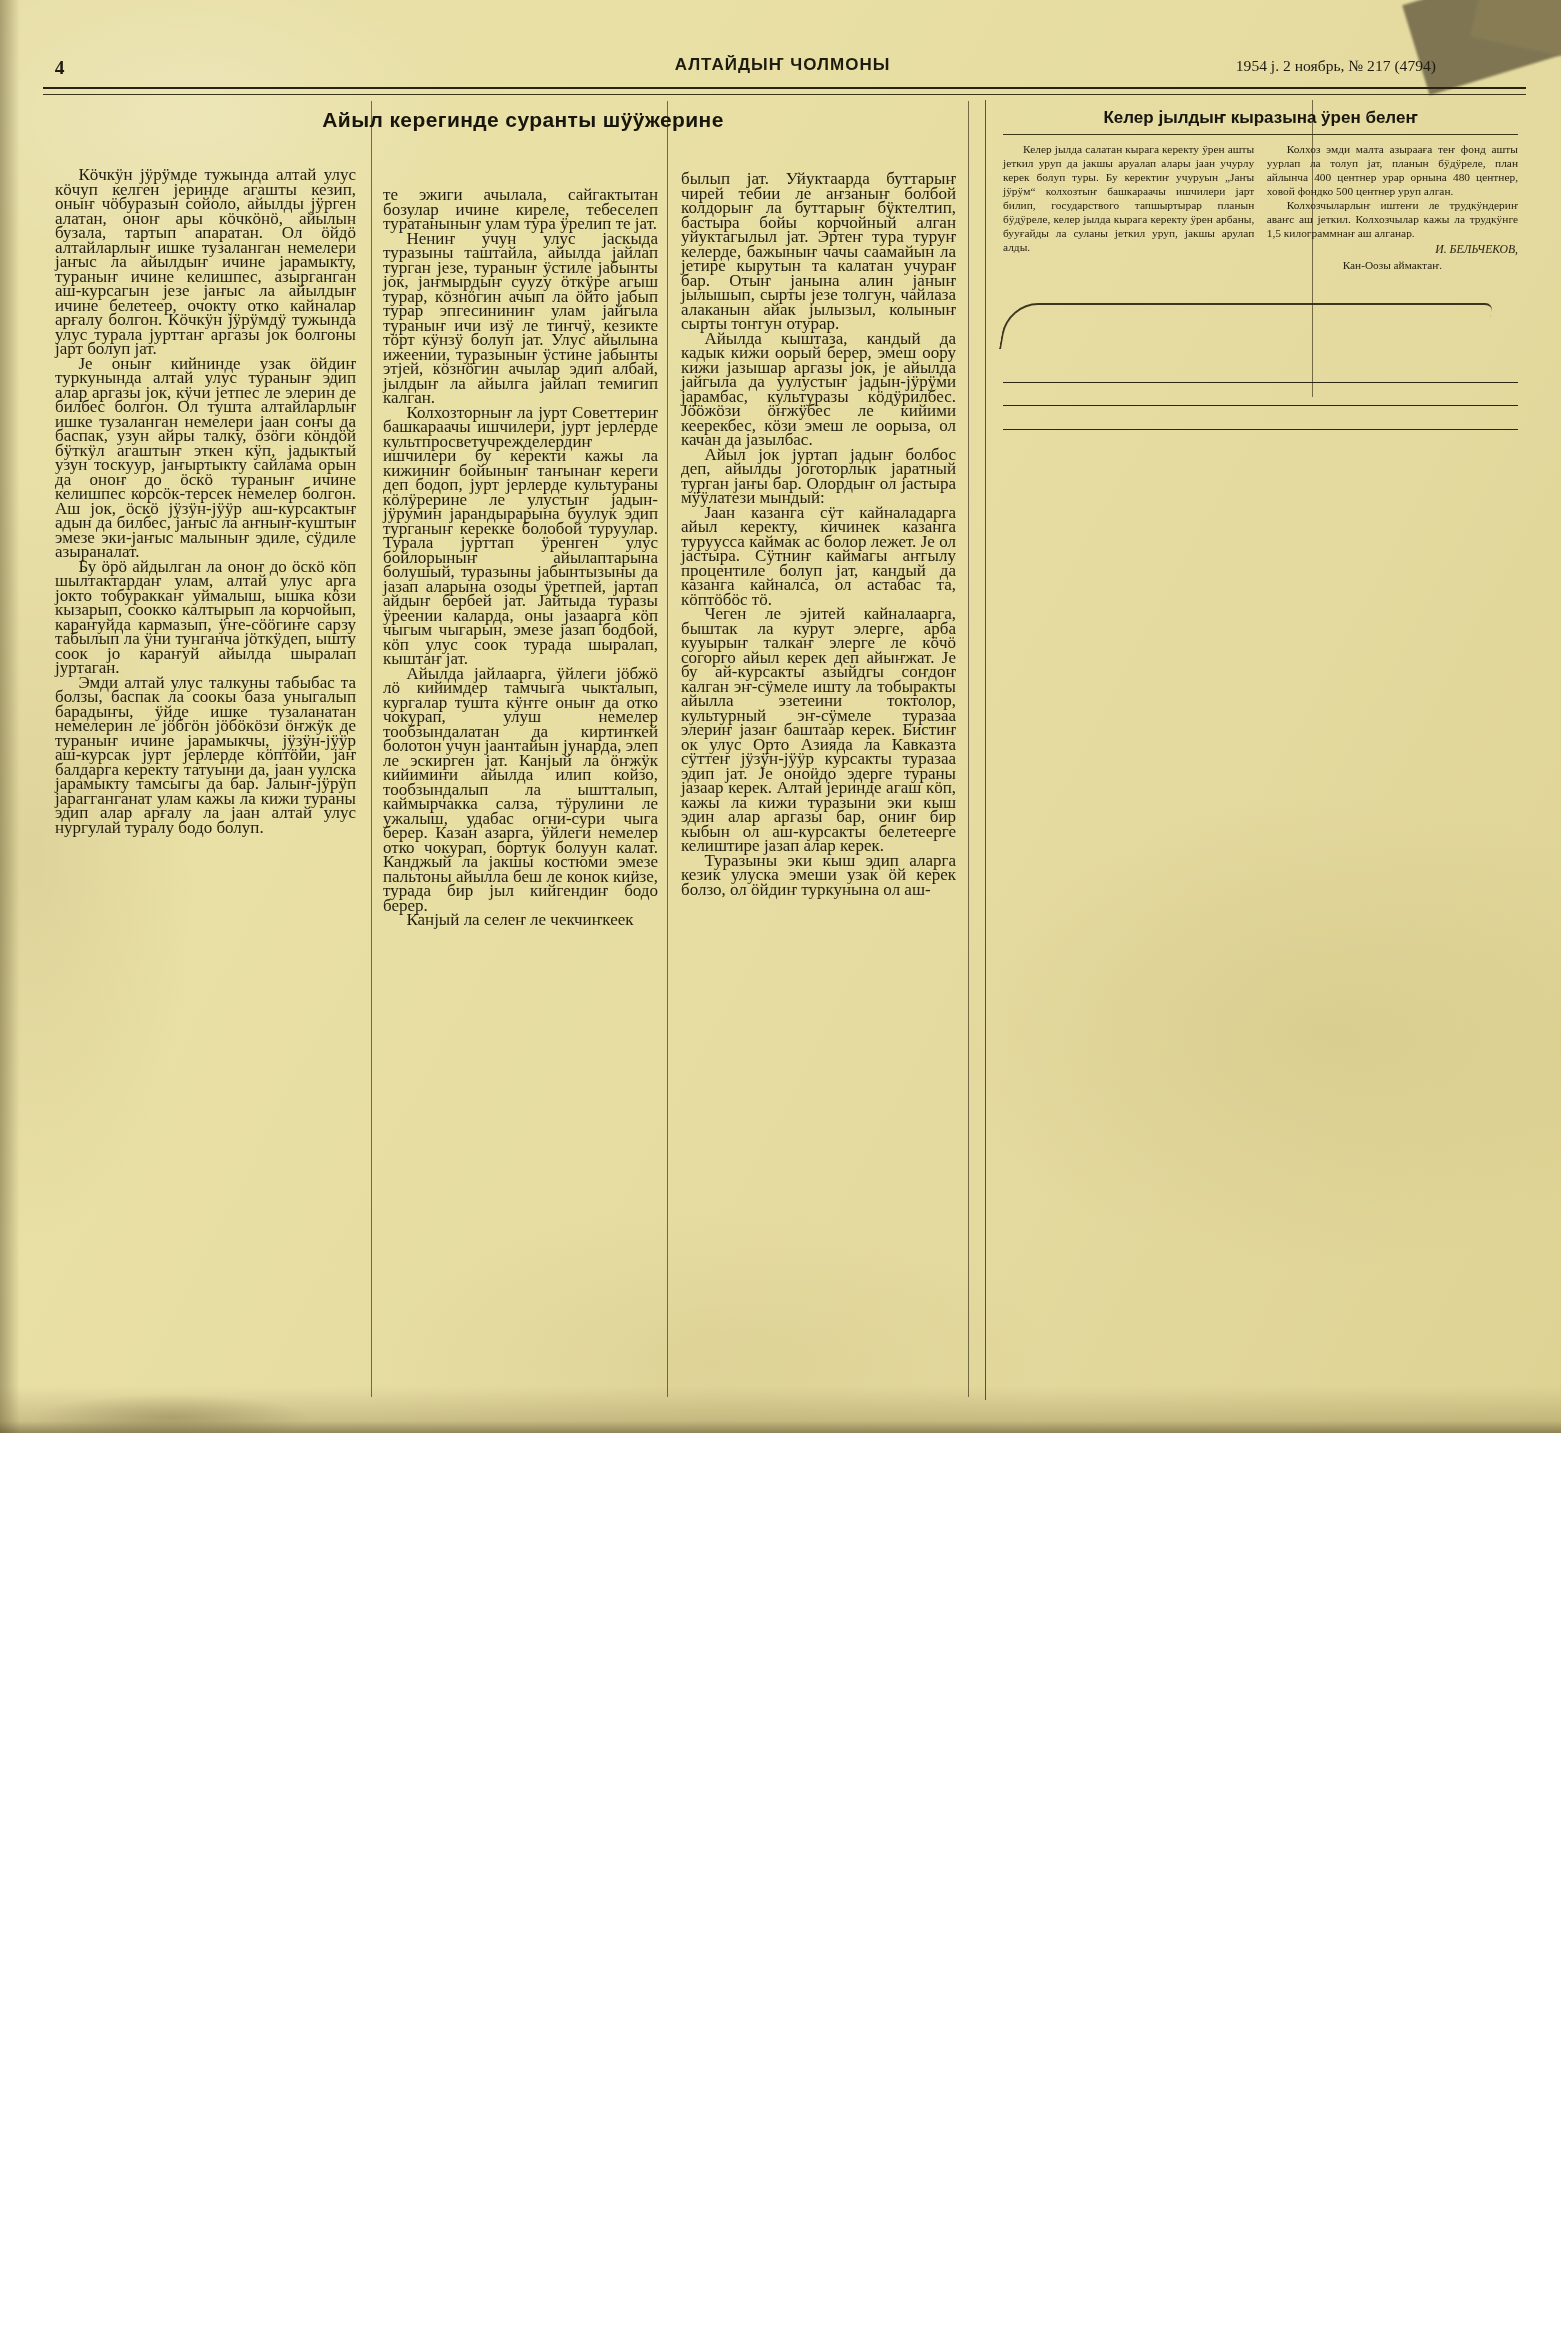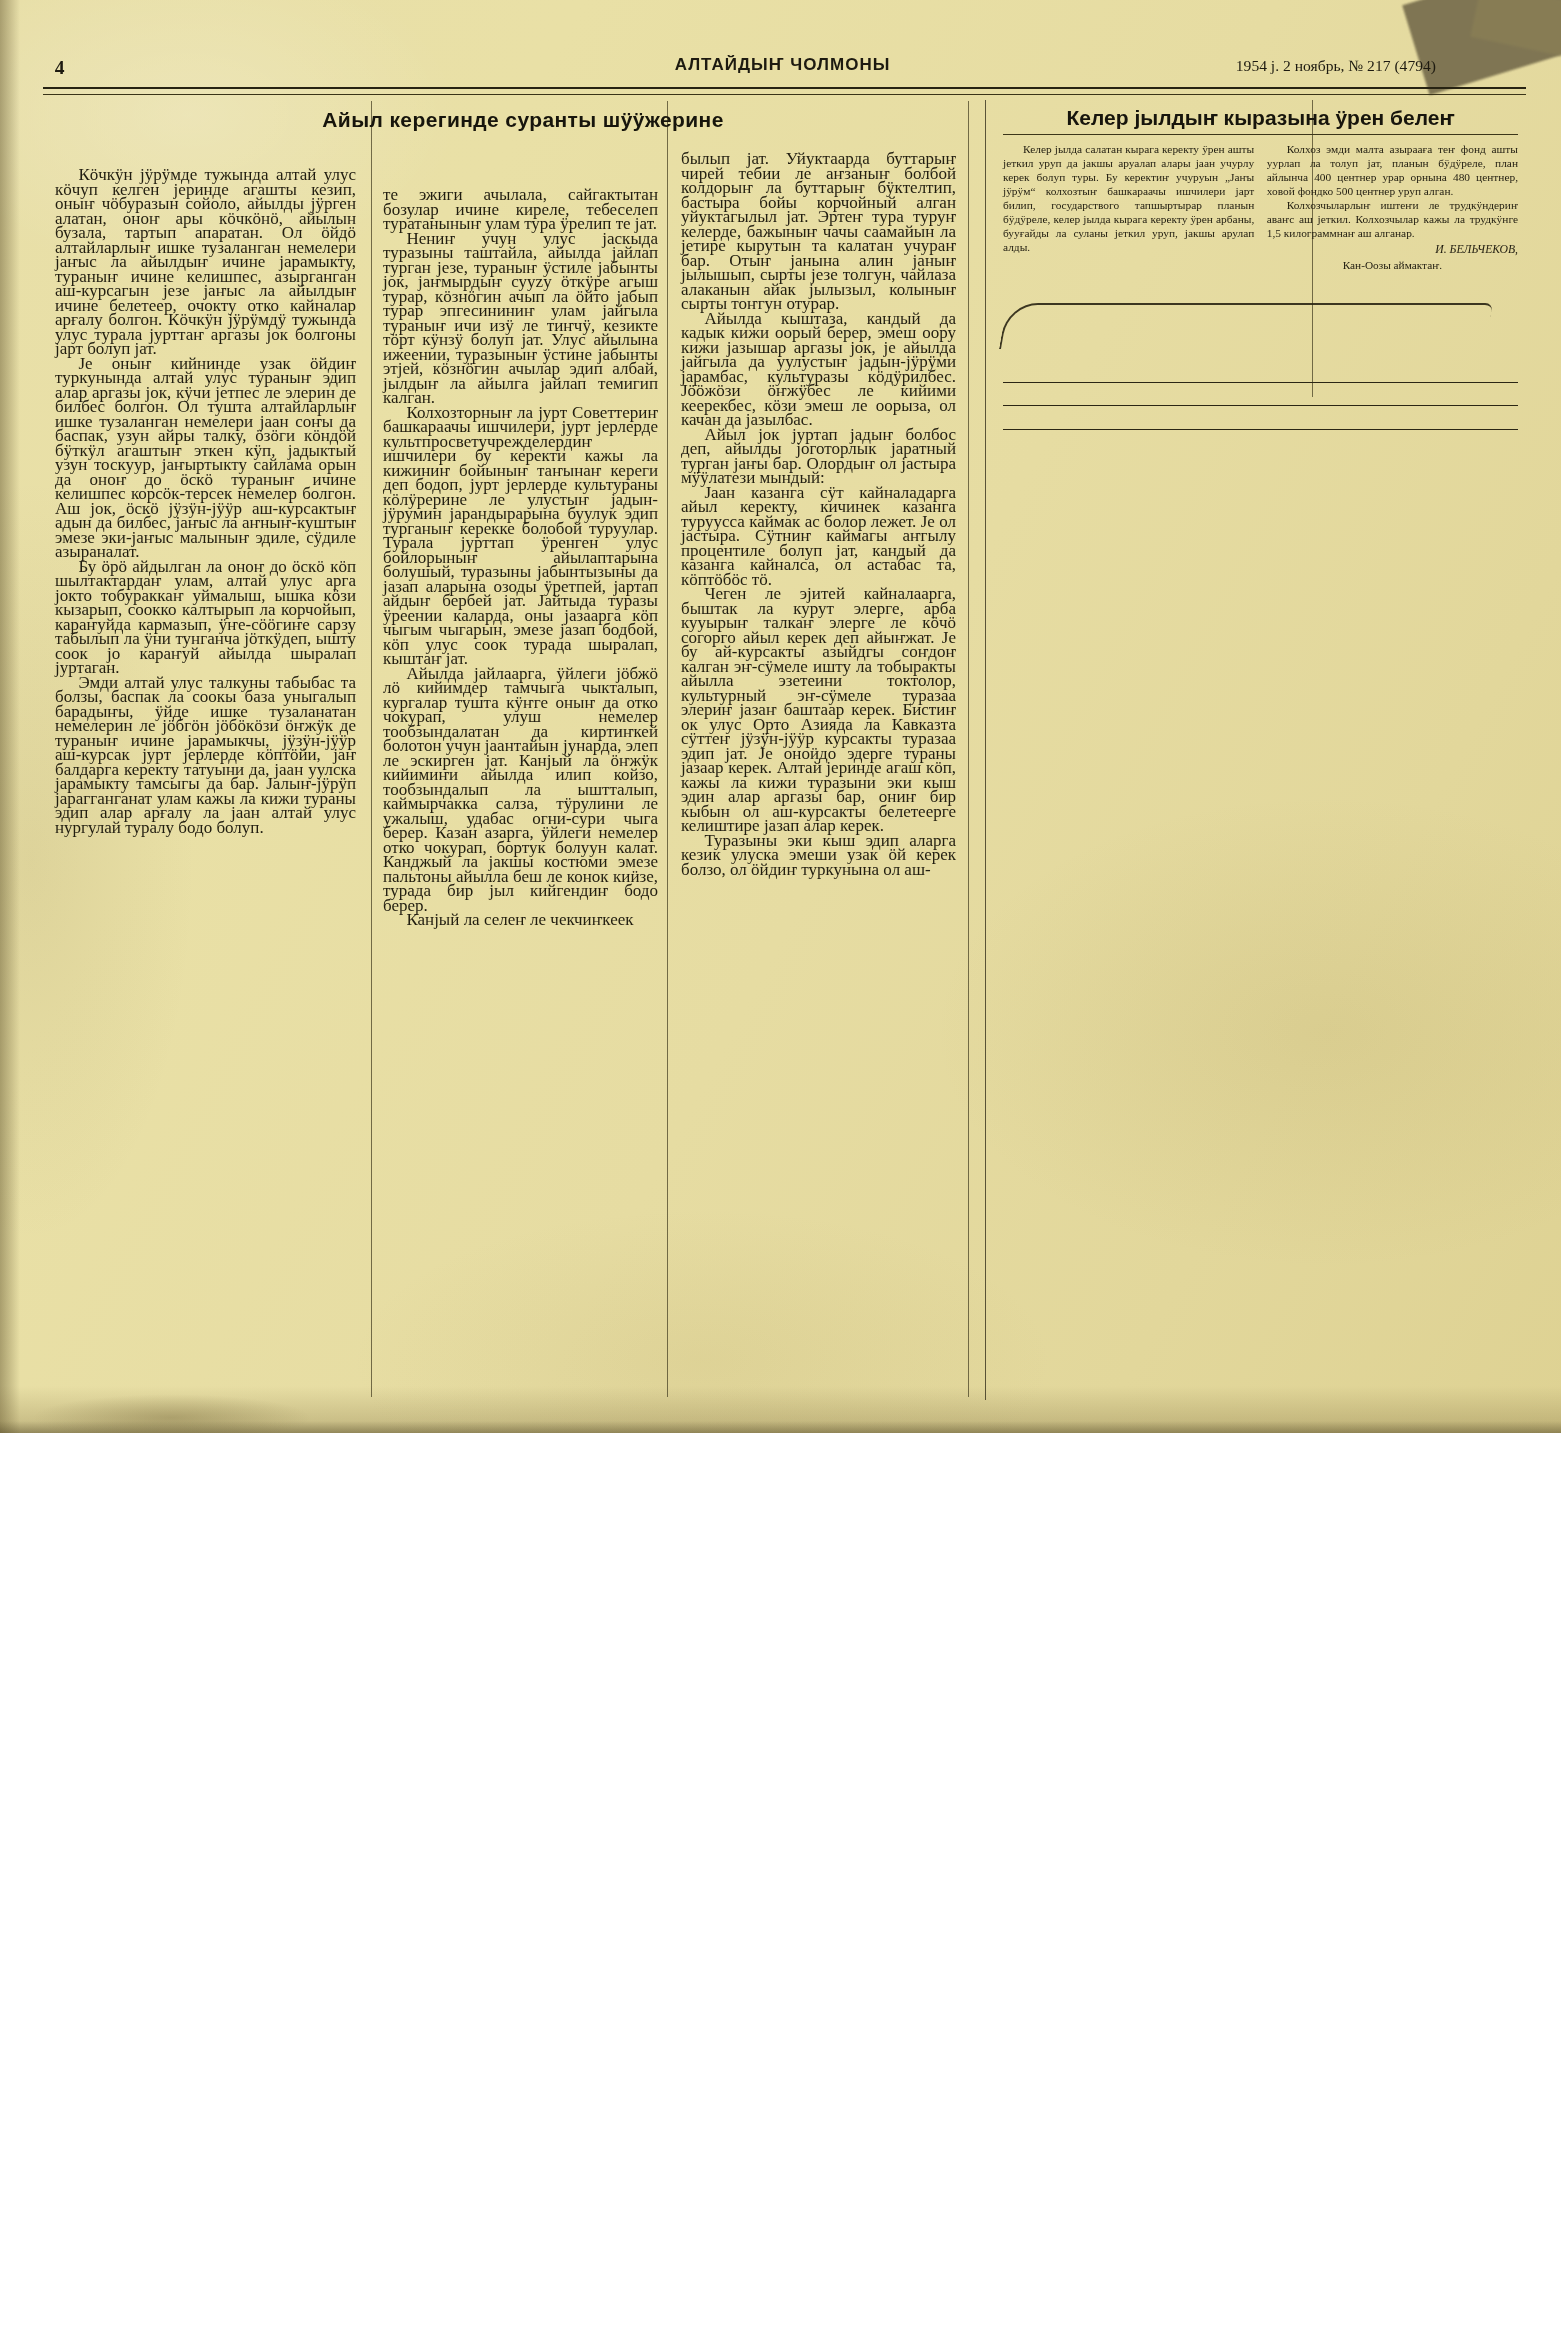--- a/index.html
+++ b/index.html
@@ -308,34 +308,34 @@
   <div class="col" style="left:383px; top:168px; width:275px;margin-top:20px;">
     <div class="body">
       <p style="text-indent:0">те эжиги ачылала, сайгактытан бозулар ичине кирелe, тебеселеп туратаныныҥ улам тура ӱрелип те јат.</p>
       <p>Нениҥ учун улус јаскыда туразыны таштайла, айылда јайлап турган језе, тураныҥ ӱстиле јабынты јок, јаҥмырдыҥ сууzy ӧткӱре агыш турар, кӧзнӧгин ачып ла ӧйто јабып турар эпгесининиҥ улам јайгыла тураныҥ ичи изӱ ле тиҥчӱ, кезикте тӧрт кӱнзӱ болуп јат. Улус айылына ижеении, туразыныҥ ӱстине јабынты этјей, кӧзнӧгин ачылар эдип албай, јылдыҥ ла айылга јайлап темигип калган.</p>
       <p>Колхозторныҥ ла јурт Советтериҥ башкараачы ишчилери, јурт јерлерде культпросветучрежделердиҥ ишчилери бу керекти кажы ла кижиниҥ бойыныҥ таҥынаҥ кереги деп бодоп, јурт јерлерде культураны кӧлӱрерине ле улустыҥ јадын-јӱрумин јарандырарына буулук эдип турганыҥ керекке болобой туруулар. Турала јурттап ӱренген улус бойлорыныҥ айылаптарына болушый, туразыны јабынтызыны да јазап аларына озоды ӱретпей, јартап айдыҥ бербей јат. Јайтыда туразы ӱреении каларда, оны јазаарга кӧп чыгым чыгарын, эмезе јазап бодбой, кӧп улус соок турада шыралап, кыштаҥ јат.</p>
       <p>Айылда јайлаарга, ӱйлеги јӧбжӧ лӧ кийимдер тамчыга чыкталып, кургалар тушта кӱҥге оныҥ да отко чокурап, улуш немелер тообзындалатан да киртиҥкей болотон учун јаантайын јунарда, элеп ле эскирген јат. Канјый ла ӧҥжӱк кийимиҥи айылда илип койзо, тообзындалып ла ыштталып, каймырчакка салза, тӱрулини ле ужалыш, удабас огни-сури чыга берер. Казан азарга, ӱйлеги немелер отко чокурап, бортук болуун калат. Канджый ла јакшы костюми эмезе пальтоны айылла беш ле конок киӥзе, турада бир јыл кийгендиҥ бодо берер.</p>
       <p>Канјый ла селеҥ ле чекчиҥкеек</p>
     </div>
   </div>
 
-  <div class="col" style="left:681px; top:152px; width:275px;">
+  <div class="col" style="left:681px; top:172px; width:275px;">
     <div class="body">
       <p style="text-indent:0">былып јат. Уйуктаарда буттарыҥ чирей тебии ле аҥзаныҥ болбой колдорыҥ ла буттарыҥ бӱктелтип, бастыра бойы корчойный алган уйуктагылыл јат. Эртеҥ тура туруҥ келерде, бажыныҥ чачы саамайын ла јетире кырутын та калатан учураҥ бар. Отыҥ јанына алин јаныҥ јылышып, сырты језе толгун, чайлаза алаканын айак јылызыл, колыныҥ сырты тоҥгун отурар.</p>
       <p>Айылда кыштаза, кандый да кадык кижи оорый берер, эмеш оору кижи јазышар аргазы јок, је айылда јайгыла да уулустыҥ јадын-јӱрӱми јарамбас, культуразы кӧдӱрилбес. Јӧӧжӧзи ӧҥжӱбес ле кийими кеерекбес, кӧзи эмеш ле оорыза, ол качан да јазылбас.</p>
       <p>Айыл јок јуртап јадыҥ болбос деп, айылды јоготорлык јаратный турган јаҥы бар. Олордыҥ ол јастыра мӱӱлатези мындый:</p>
       <p>Јаан казанга сӱт кайналадарга айыл керекту, кичинек казанга туруусса каймак ас болор лежет. Је ол јастыра. Сӱтниҥ каймагы аҥгылу процентиле болуп јат, кандый да казанга кайналса, ол астабас та, кӧптӧбӧс тӧ.</p>
       <p>Чеген ле эјитей кайналаарга, быштак ла курут элерге, арба кууырыҥ талкаҥ элерге ле кӧчӧ согорго айыл керек деп айыҥжат. Је бу ай-курсакты азыйдгы соҥдоҥ калган эҥ-сӱмеле ишту ла тобыракты айылла эзетеини токтолор, культурный эҥ-сӱмеле туразаа элериҥ јазаҥ баштаар керек. Бистиҥ ок улус Орто Азияда ла Кавказта сӱттеҥ јӱзӱн-јӱӱр курсакты туразаа эдип јат. Је оноӥдо эдерге тураны јазаар керек. Алтай јеринде агаш кӧп, кажы ла кижи туразыни эки кыш эдин алар аргазы бар, ониҥ бир кыбын ол аш-курсакты белетеерге келиштире јазап алар керек.</p>
       <p>Туразыны эки кыш эдип аларга кезик улуска эмеши узак ӧй керек болзо, ол ӧйдиҥ туркунына ол аш-</p>
     </div>
   </div>
 
   <div class="col" style="left:1003px; top:108px; width:515px;">
 
-    <div class="rh" style="font-size:21px; line-height:20px;">Келер јылдыҥ кыразына ӱрен белеҥ</div>
+    <div class="rh" style="font-size:17px; line-height:20px;">Келер јылдыҥ кыразына ӱрен белеҥ</div>
     <div class="rule-thin"></div>
 
     <div class="two-sub">
       <div class="sub">
         <p>Келер јылда салатан кырага керекту ӱрен ашты јеткил уруп да јакшы аруалап алары јаан учурлу керек болуп туры. Бу керектиҥ учуруын „Јаҥы јӱрӱм“ колхозтыҥ башкараачы ишчилери јарт билип, государствого тапшыртырар планын бӱдӱреле, келер јылда кырага керекту ӱрен арбаны, бууғайды ла суланы јеткил уруп, јакшы арулап алды.</p>
       </div>
       <div class="sub">
         <p>Колхоз эмди малта азырааға теҥ фонд ашты уурлап ла толуп јат, планын бӱдӱреле, план айлынча 400 центнер урар орнына 480 центнер, ховой фондко 500 центнер уруп алган.</p>
         <p>Колхозчыларлыҥ иштеҥи ле трудкӱндериҥ аваҥс аш јеткил. Колхозчылар кажы ла трудкӱнге 1,5 килограммнаҥ аш алганар.</p>
         <div class="sig">И. БЕЛЬЧЕКОВ,</div>

